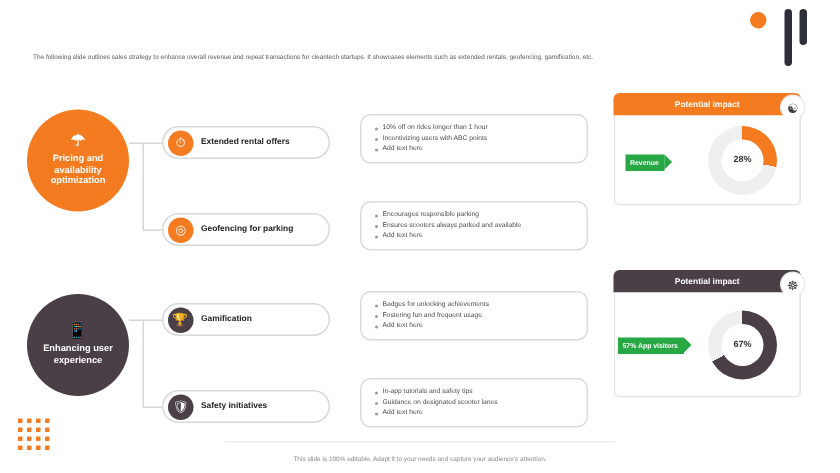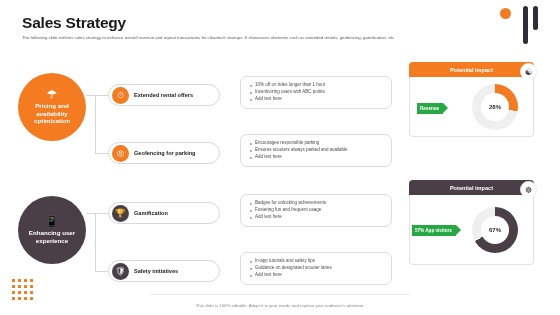--- a/index.html
+++ b/index.html
@@ -109,21 +109,20 @@
     position:absolute; left:0; right:0; bottom:7px; text-align:center;
     font-size:4.3px; color:#8a8a8a;
   }
   .footer-rule { position:absolute; left:150px; right:150px; bottom:20px; height:1px; background:#ededed; }
 </style>
 </head>
 <body>
 
 <div class="slide">
 
-  <div class="title">Sales Strategy</div>
   <div class="subtitle">The following slide outlines sales strategy to enhance overall revenue and repeat transactions for cleantech startups. It showcases elements such as extended rentals, geofencing, gamification, etc.</div>
 
   <div class="deco-dot"></div>
   <div class="deco-bar"></div>
   <div class="deco-bar2"></div>
 
   <div class="dotgrid">
     <i style="left:0;top:0"></i>
       <i style="left:6px;top:0"></i>
       <i style="left:12px;top:0"></i>

